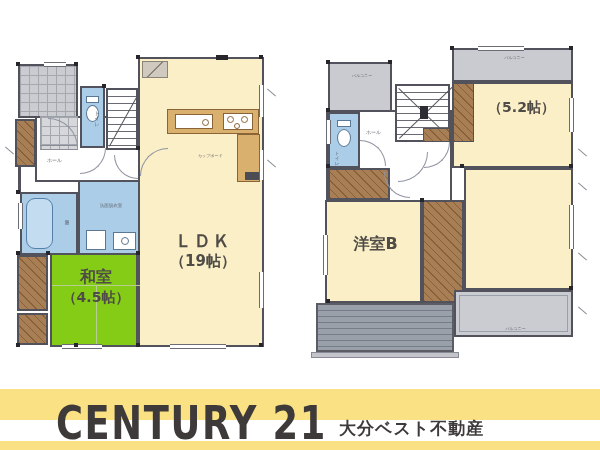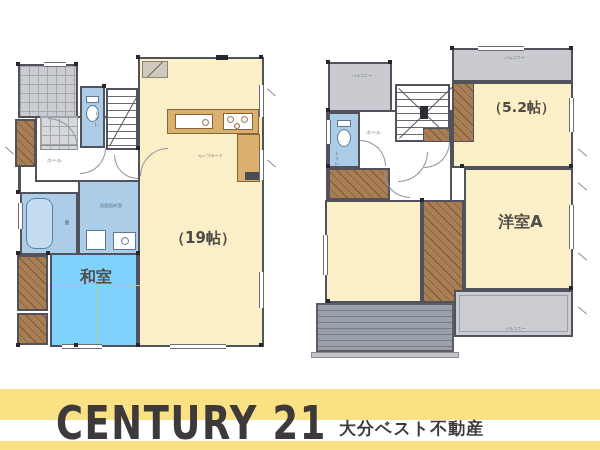--- a/index.html
+++ b/index.html
@@ -2,21 +2,21 @@
 <html><head>
 <meta charset="utf-8">
 <style>
   html,body{margin:0;padding:0;background:#fff;}
   #stage{position:relative;width:600px;height:450px;background:#ffffff;overflow:hidden;
          font-family:"DejaVu Sans","Liberation Sans",sans-serif;}
   .abs{position:absolute;box-sizing:border-box;}
   .room{position:absolute;box-sizing:border-box;border:2px solid #52525c;}
   .wall3{border-width:2.5px;}
   .cream{background:#faefc7;}
-  .green{background:#7dd3fc;}
+  .green{background:#84cc16;}
   .blue{background:#abcde8;}
   .brown{background:#a87e55;background-image:repeating-linear-gradient(45deg,rgba(84,47,18,.38) 0 1px,transparent 1px 6px);}
   .tan{background:#d9b06e;border:1.5px solid #8a6436;}
   .tile{background-color:#cbccd1;background-image:linear-gradient(#a4a7ae 1px,transparent 1px),linear-gradient(90deg,#a4a7ae 1px,transparent 1px);background-size:9px 9px;}
   .gray{background:#c9cbd0;}
   .graylight{background:#caccd1;}
   .deck{background:repeating-linear-gradient(180deg,#9aa0a9 0 5px,#777d87 5px 6px);border:2px solid #5c5c64;}
   .steps{background:#fff;background-image:repeating-linear-gradient(180deg,transparent 0 6px,#6a6a72 6px 7px);}
   .fixture{position:absolute;box-sizing:border-box;background:#fff;border:1px solid #5a7894;}
   .room-label{position:absolute;text-align:center;color:#4f4b46;font-weight:600;line-height:1.3;white-space:nowrap;}
@@ -68,29 +68,31 @@
         <div class="fixture" style="left:55px;top:3px;width:30px;height:17px;border-color:#8a6436;">
           <div class="abs" style="left:3px;top:2px;width:7px;height:7px;border:1px solid #8a6436;border-radius:50%;"></div>
           <div class="abs" style="left:17px;top:2px;width:7px;height:7px;border:1px solid #8a6436;border-radius:50%;"></div>
           <div class="abs" style="left:10px;top:9px;width:6px;height:6px;border:1px solid #8a6436;border-radius:50%;"></div>
         </div>
       </div>
       <div class="abs tan" style="left:97px;top:75px;width:23px;height:48px;"></div>
       <div class="abs" style="left:105px;top:113px;width:14px;height:8px;background:#4c4c54;"></div>
       <div class="tiny" style="left:58px;top:95px;font-size:4px;">カップボード</div>
       <div class="room-label ldk-label" style="left:13px;top:170px;width:100px;">
+        <span class="nm">ＬＤＫ</span>
         <span class="sz">（19帖）</span>
       </div>
     </div>
 
     <div class="room green wall3" style="left:50px;top:253px;width:88px;height:94px;">
       <div class="tatami" style="left:0;top:30px;width:88px;height:1px;"></div>
       <div class="tatami" style="left:44px;top:30px;width:1px;height:64px;"></div>
       <div class="room-label" style="left:0;top:12px;width:88px;">
         <span class="nm">和室</span>
+        <span class="sz">（4.5帖）</span>
       </div>
     </div>
 
     <div class="room blue" style="left:20px;top:192px;width:58px;height:63px;">
       <div class="fixture" style="left:4px;top:4px;width:27px;height:51px;border-radius:9px;background:#c3dcf0;border-color:#5580a8;"></div>
       <div class="tiny tinyv" style="left:42px;top:22px;font-size:4.5px;">浴室</div>
     </div>
 
     <div class="room blue" style="left:78px;top:180px;width:62px;height:75px;">
       <div class="tiny" style="left:0;top:22px;width:62px;text-align:center;font-size:4.5px;">洗面脱衣室</div>
@@ -167,28 +169,28 @@
       <div class="fixture" style="left:7px;top:15px;width:14px;height:18px;border-radius:50%;"></div>
       <div class="tiny tinyv" style="left:4px;top:34px;font-size:4.5px;">トイレ</div>
     </div>
 
     <div class="room brown" style="left:328px;top:168px;width:62px;height:32px;"></div>
     <div class="room brown" style="left:423px;top:128px;width:27px;height:14px;border-width:1.5px;"></div>
     <div class="tiny" style="left:366px;top:130px;">ホール</div>
 
     <div class="room cream wall3" style="left:325px;top:200px;width:97px;height:103px;">
       <div class="room-label" style="left:0;top:32px;width:97px;">
+        <span class="nm">洋室B</span>
       </div>
     </div>
 
     <div class="room brown" style="left:422px;top:200px;width:42px;height:103px;"></div>
 
     <div class="room cream wall3" style="left:464px;top:168px;width:109px;height:122px;">
       <div class="room-label" style="left:0;top:42px;width:109px;">
-        <span class="nm">洋室A</span>
       </div>
     </div>
 
     <div class="abs deck" style="left:316px;top:303px;width:138px;height:49px;"></div>
     <div class="abs" style="left:311px;top:352px;width:148px;height:6px;background:#c3c5ca;border:1px solid #888b93;"></div>
 
     <div class="room graylight" style="left:454px;top:290px;width:119px;height:47px;">
       <div class="abs" style="left:3px;top:3px;right:3px;bottom:3px;border:1px solid #9aa0a9;"></div>
       <div class="tiny" style="left:0;bottom:4px;width:119px;text-align:center;font-size:4px;">バルコニー</div>
     </div>

